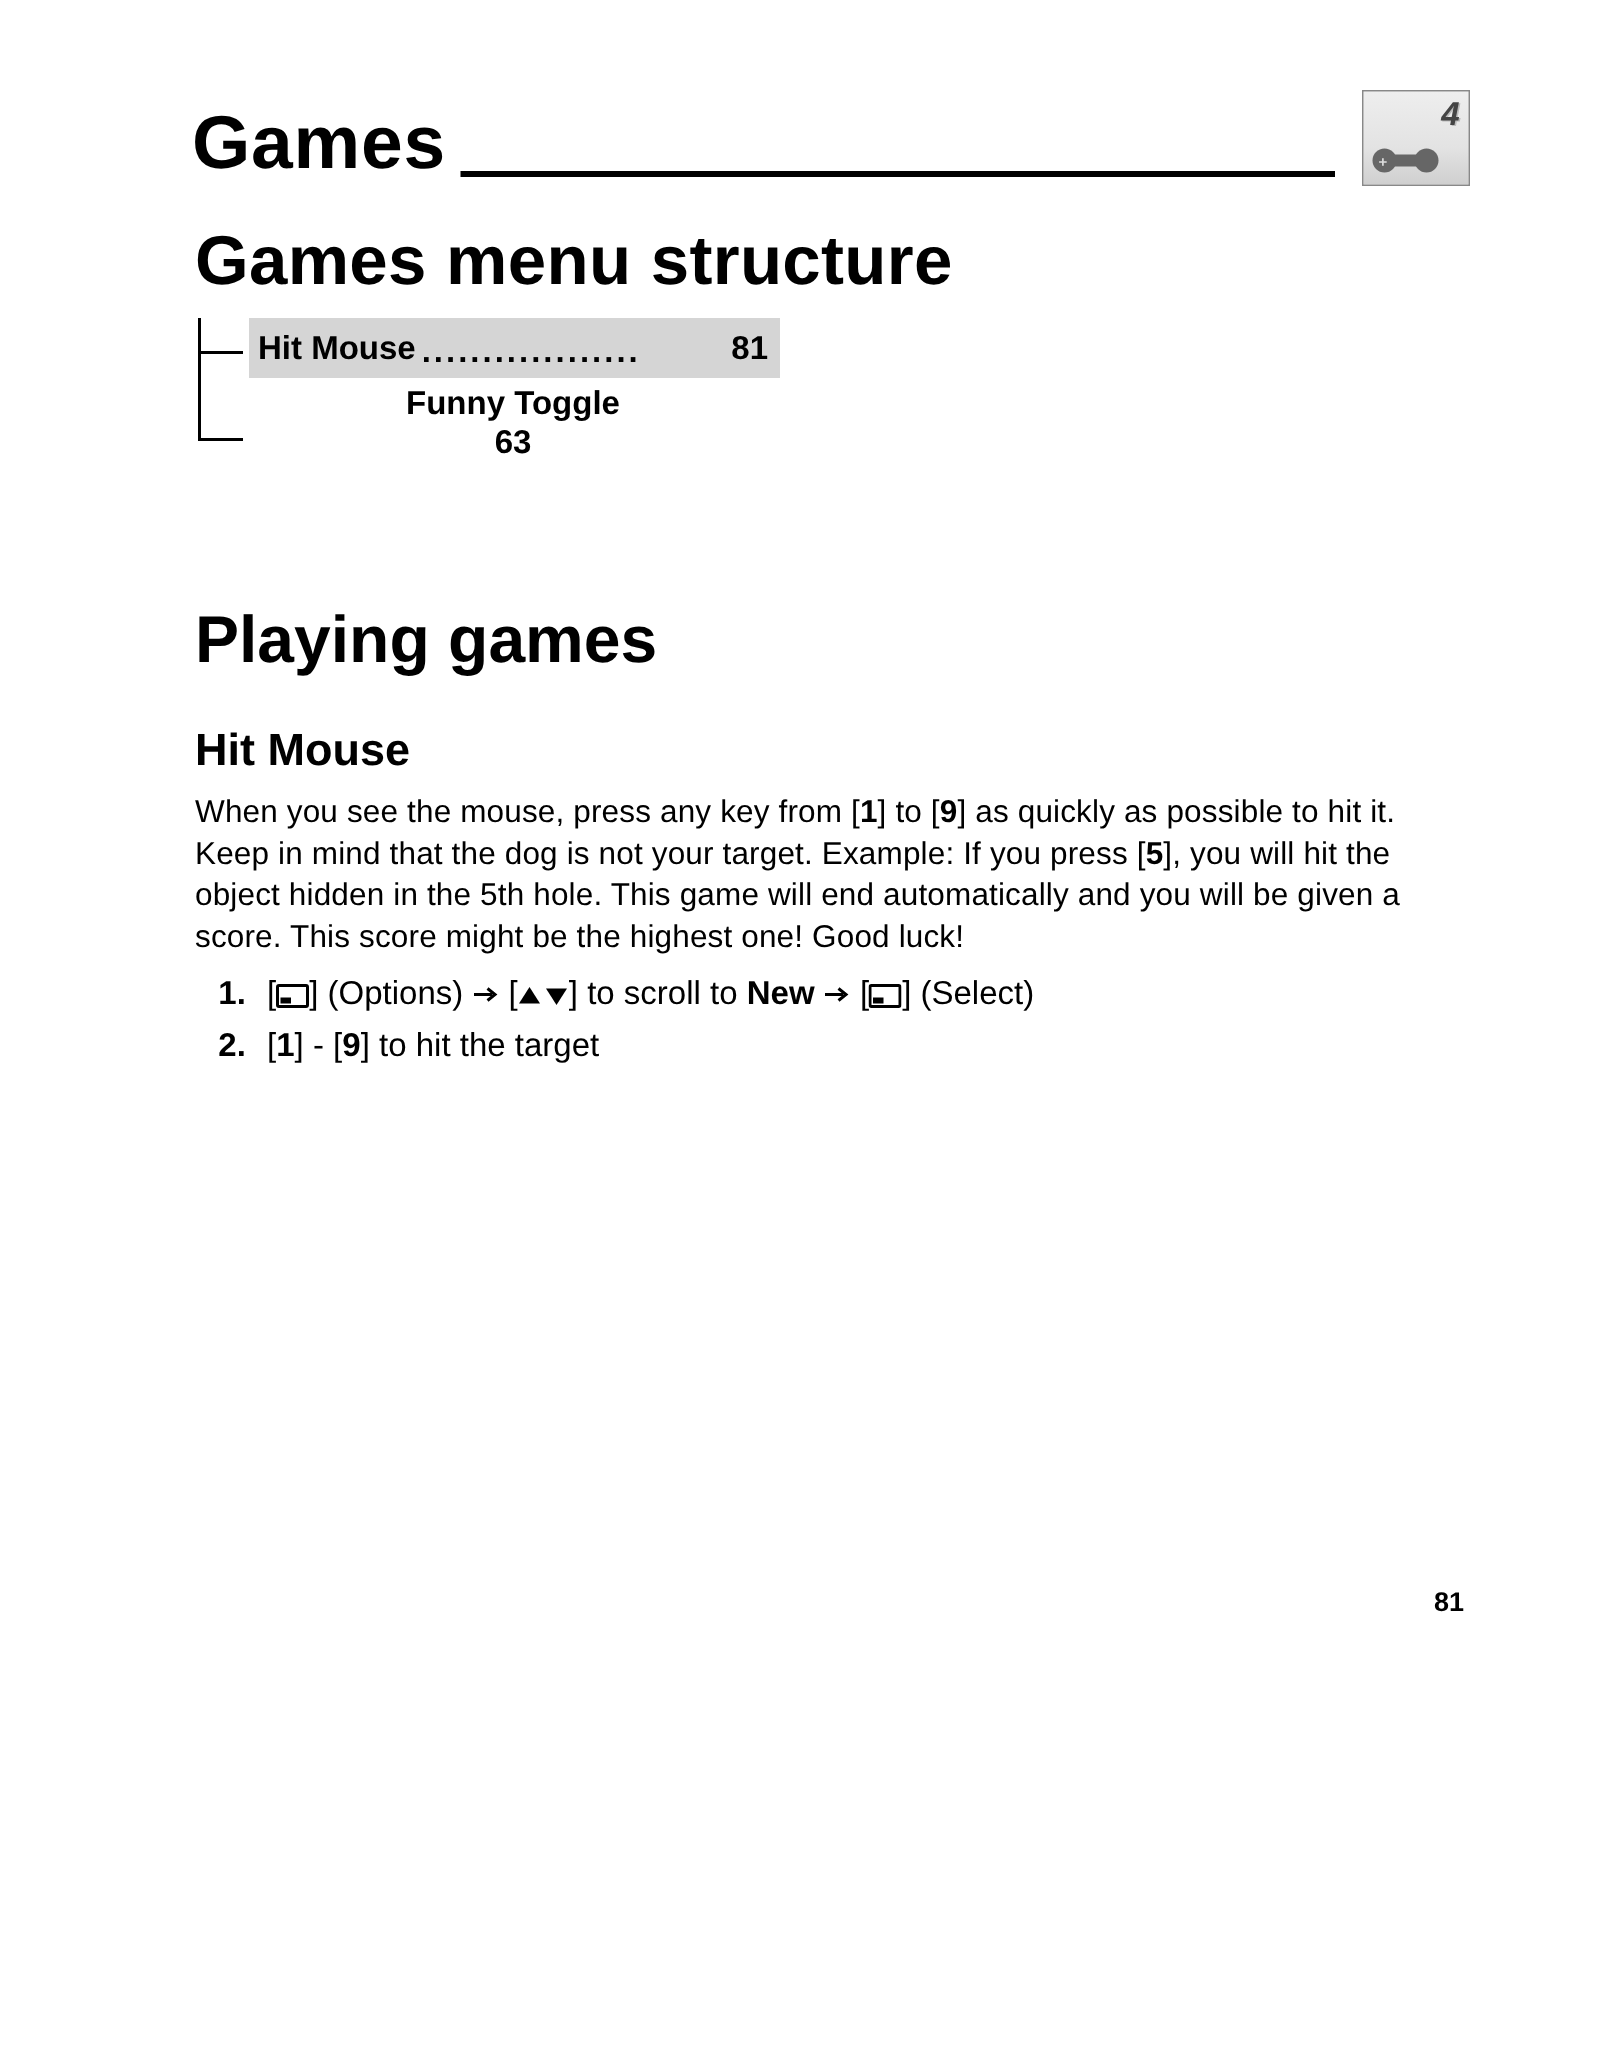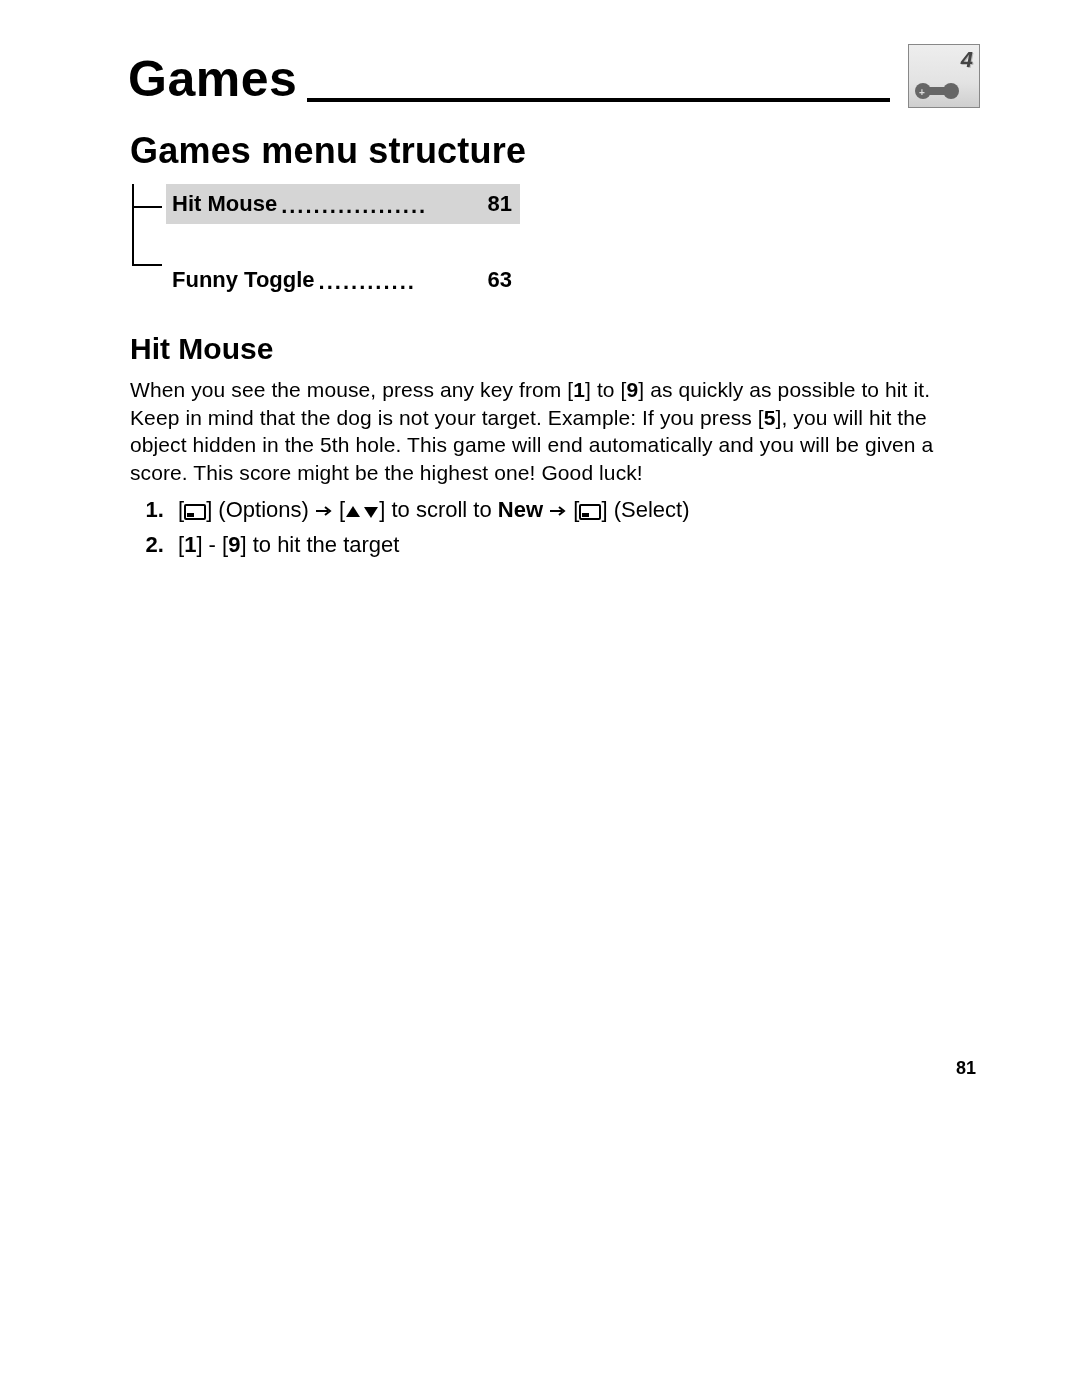--- a/index.html
+++ b/index.html
@@ -1,37 +1,37 @@
 <!DOCTYPE html>
 <html><head>
 <meta charset="utf-8">
 <style>
   * { box-sizing: border-box; margin: 0; padding: 0; }
   html, body { width: 1080px; height: 1379px; background: #fff; font-family: Arial, Helvetica, sans-serif; color: #000; }
-  .page { position: relative; width: 1080px; height: 1123px; padding: 44px 100px 0 128px; }
+  .page { position: relative; width: 1080px; height: 1123px; padding: 60px 100px 0 128px; }
   .header-row { display: flex; align-items: flex-end; }
   .chapter-title { flex: 0 0 auto; font-family: Arial, Helvetica, sans-serif; font-weight: 900; font-size: 50px; letter-spacing: 0.5px; }
   .header-line { flex: 1 1 auto; border-bottom: 4px solid #000; margin: 0 18px 6px 10px; height: 0; }
   .header-icon { width: 72px; height: 64px; border: 1px solid #888; background: linear-gradient(180deg,#eee,#e3e3e3 60%,#cfcfcf); position: relative; }
   .header-icon .num { position:absolute; top:2px; right:6px; font-size:22px; font-weight:bold; font-style:italic; color:#444; text-shadow:1px 1px 0 #bbb; }
   .header-icon .joy { position:absolute; left:6px; bottom:8px; width:48px; height:26px; }
   .header-icon .joy::before { content:""; position:absolute; left:0; top:10px; width:16px; height:16px; background:#666; border-radius:50%; }
   .header-icon .joy::after { content:""; position:absolute; left:28px; top:10px; width:16px; height:16px; background:#666; border-radius:50%; }
   .header-icon .joy .bar { position:absolute; left:12px; top:14px; width:22px; height:8px; background:#666; border-radius:2px; }
   .header-icon .joy .plus { position:absolute; left:4px; top:14px; font-size:10px; color:#ddd; font-weight:bold; }
   .header-icon .joy .dot { position:absolute; left:33px; top:15px; width:4px; height:4px; background:#ddd; border-radius:50%; }
-  .section-title { font-size: 36px; font-weight: bold; margin-top: 22px; margin-left: 2px; letter-spacing: 0.2px; }
+  .section-title { font-size: 46px; font-weight: bold; margin-top: 22px; margin-left: 2px; letter-spacing: 0.2px; }
   .toc { margin-top: 12px; position: relative; }
   .toc-lines { position:absolute; left:4px; top:0; width:30px; height:96px; }
   .toc-lines .vline { position:absolute; left:0; top:0; width:2px; height:82px; background:#000; }
   .toc-lines .h1 { position:absolute; left:0; top:22px; width:30px; height:2px; background:#000; }
   .toc-lines .h2 { position:absolute; left:0; top:80px; width:30px; height:2px; background:#000; }
   .toc-row { margin-left: 38px; width: 354px; height: 40px; display:flex; align-items:center; padding: 0 8px 0 6px; font-size:22px; font-weight:bold; }
   .toc-row.shaded { background:#d5d5d5; }
-  .toc-row + .toc-row { margin-top: 36px; }
+  .toc-row + .toc-row { margin-top: 4px; flex-direction: column; }
   .toc-label { white-space:nowrap; }
   .toc-dots { flex:1 1 auto; overflow:hidden; white-space:nowrap; letter-spacing:2px; padding:0 4px; position:relative; top:2px; }
   .toc-page { white-space:nowrap; }
   .section-title2 { font-size: 44px; font-weight: bold; margin-top: 106px; margin-left: 2px; }
   .subheading { font-size: 30px; font-weight: bold; margin-top: 32px; margin-left: 2px; }
   .body-text { font-size: 21px; line-height: 1.32; margin-top: 10px; margin-left: 2px; letter-spacing: 0.1px; }
   .body-text .key { font-weight: bold; }
   .nav-line { display:flex; align-items:center; gap:8px; margin-top: 10px; margin-left: 2px; font-size:25px; }
   .nav-arrow-circle { width:28px; height:28px; border-radius:50%; background:#000; display:flex; align-items:center; justify-content:center; }
   .nav-arrow-circle svg { width:20px; height:14px; }
@@ -79,20 +79,21 @@
       <span class="toc-dots">..................</span>
       <span class="toc-page">81</span>
     </div>
     <div class="toc-row">
       <span class="toc-label">Funny Toggle</span>
       <span class="toc-dots">............</span>
       <span class="toc-page">63</span>
     </div>
   </div>
 
+  <div class="section-title2">Playing games</div>
 
   <div class="subheading">Hit Mouse</div>
 
   <div class="body-text">
     <span>When you see the mouse, press any key from [</span><span class="key">1</span><span>] to [</span><span class="key">9</span><span>] as quickly as possible to hit it. Keep in mind that the dog is not your target. Example: If you press [</span><span class="key">5</span><span>], you will hit the object hidden in the 5th hole. This game will end automatically and you will be given a score. This score might be the highest one! Good luck!</span>
   </div>
 
 
   <ol class="steps">
     <li>

